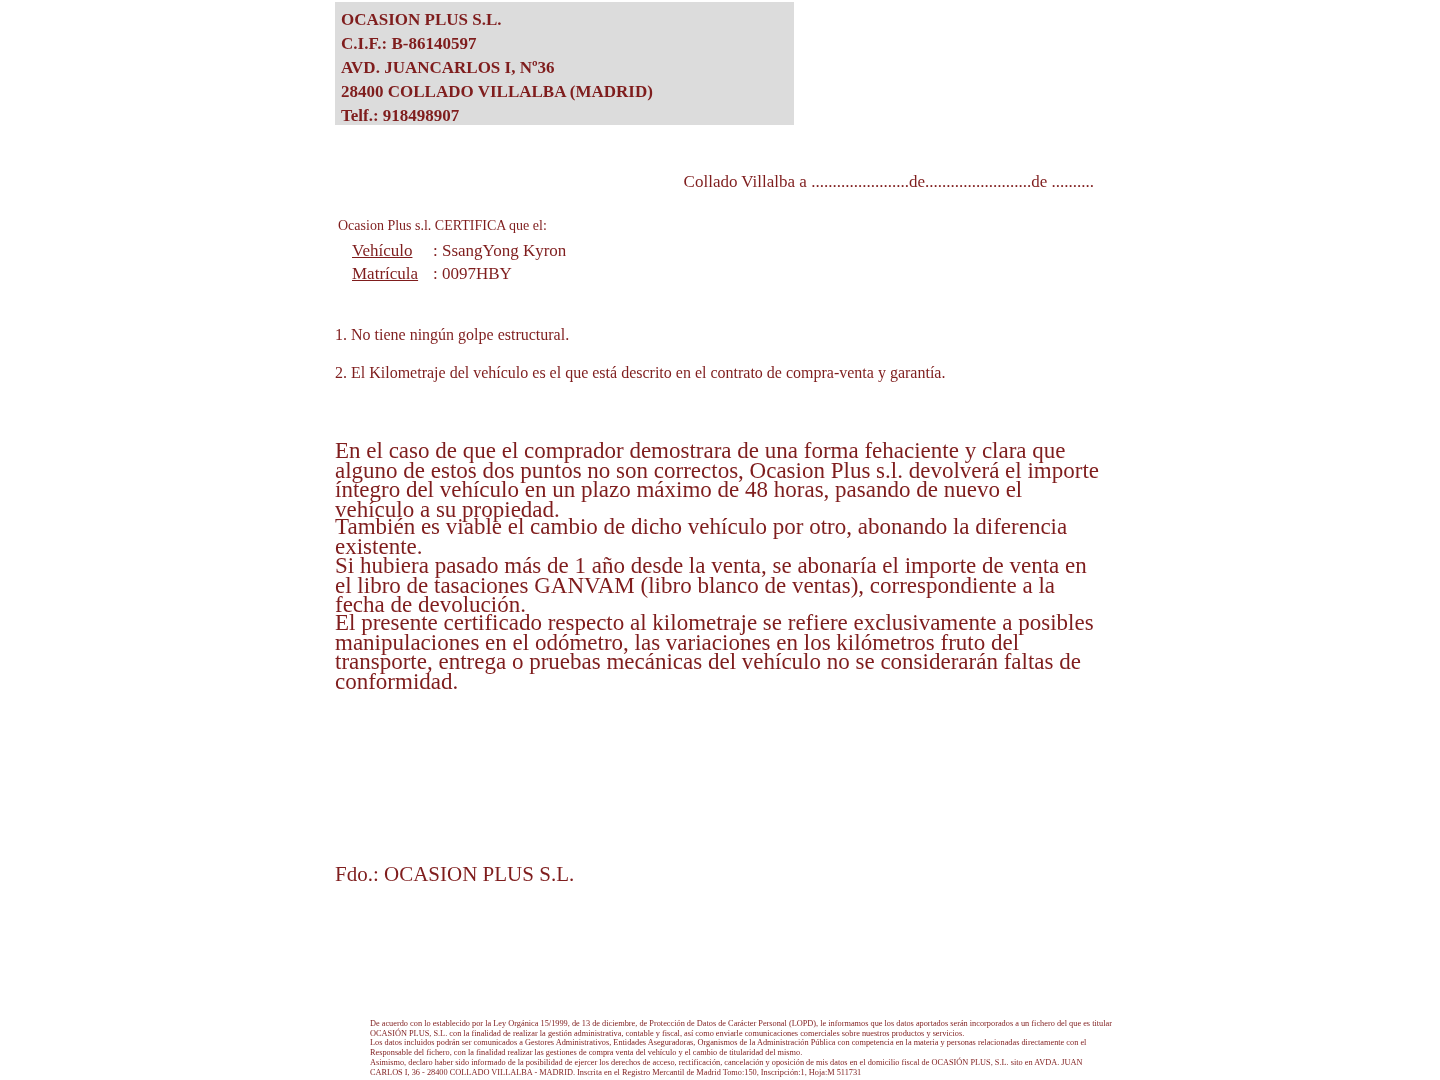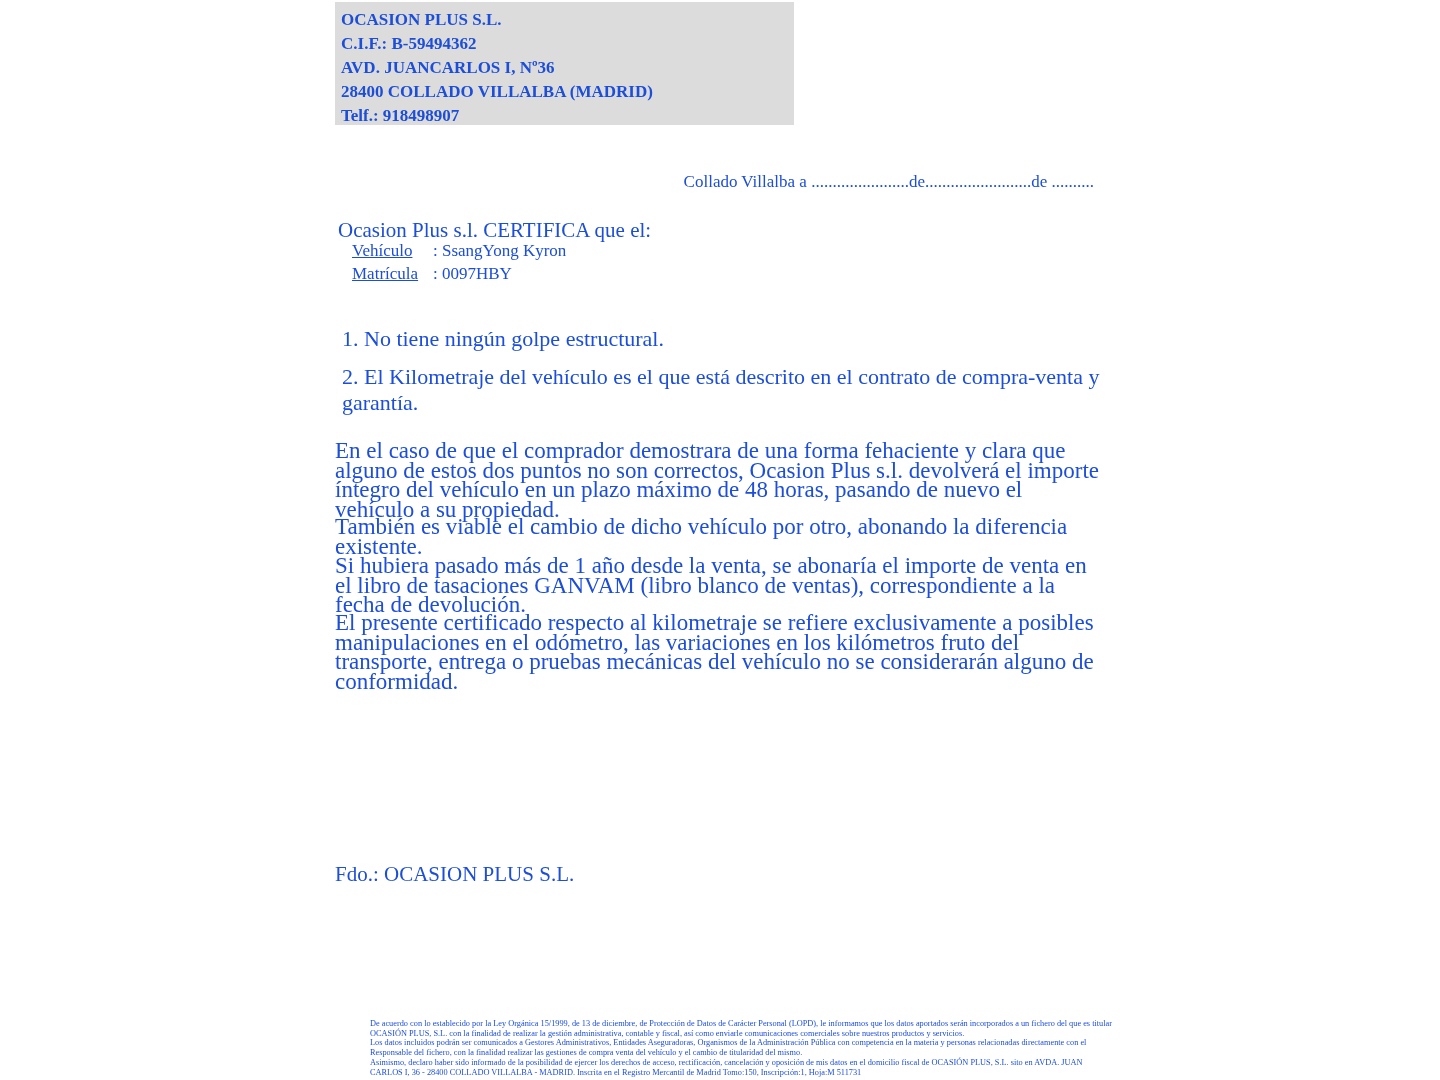--- a/index.html
+++ b/index.html
@@ -6,21 +6,21 @@
     margin: 0;
     padding: 0;
     background: #ffffff;
   }
   .page {
     position: relative;
     width: 1440px;
     height: 1080px;
     background: #ffffff;
     font-family: "Liberation Serif", serif;
-    color: #1d4ed8;
+    color: #7f1d1d;
     overflow: hidden;
   }
   .header-box {
     position: absolute;
     left: 335px;
     top: 2px;
     width: 459px;
     height: 123px;
     box-sizing: border-box;
     background: #dcdcdc;
@@ -35,41 +35,41 @@
     top: 172px;
     width: 759px;
     text-align: right;
     font-size: 17px;
     white-space: nowrap;
   }
   .cert-intro {
     position: absolute;
     left: 338px;
     top: 218px;
-    font-size: 21px;
+    font-size: 14px;
   }
   .cert-row {
     position: absolute;
     left: 352px;
     font-size: 17px;
   }
   .cert-row-vehicle { top: 241px; }
   .cert-row-plate   { top: 264px; }
   .cert-row .label {
     display: inline-block;
     width: 81px;
   }
   .cert-row .label span {
     text-decoration: underline;
   }
   .point {
     position: absolute;
-    left: 342px;
+    left: 335px;
     width: 766px;
-    font-size: 22px;
+    font-size: 16px;
   }
   .point-1 { top: 326px; }
   .point-2 { top: 364px; }
   .para {
     position: absolute;
     left: 335px;
     width: 766px;
     font-size: 23px;
     line-height: 19.5px;
   }
@@ -96,21 +96,21 @@
     padding-left: 40px;
   }
 </style>
 </head>
 <body>
 
 <div class="page">
 
   <div class="header-box">
     <div>OCASION PLUS S.L.</div>
-    <div>C.I.F.: B-59494362</div>
+    <div>C.I.F.: B-86140597</div>
     <div>AVD. JUANCARLOS I, Nº36</div>
     <div>28400 COLLADO VILLALBA (MADRID)</div>
     <div>Telf.: 918498907</div>
   </div>
 
   <div class="date-line">Collado Villalba a .......................de.........................de ..........</div>
 
   <div class="cert-intro">Ocasion Plus s.l. CERTIFICA que el:</div>
 
   <div class="cert-row cert-row-vehicle">
@@ -120,21 +120,21 @@
   <div class="cert-row cert-row-plate">
     <span class="label"><span>Matrícula</span></span><span>: 0097HBY</span>
   </div>
 
   <div class="point point-1">1. No tiene ningún golpe estructural.</div>
   <div class="point point-2">2. El Kilometraje del vehículo es el que está descrito en el contrato de compra-venta y garantía.</div>
 
   <div class="para para-1">En el caso de que el comprador demostrara de una forma fehaciente y clara que alguno de estos dos puntos no son correctos, Ocasion Plus s.l. devolverá el importe íntegro del vehículo en un plazo máximo de 48 horas, pasando de nuevo el vehículo a su propiedad.</div>
   <div class="para para-2">También es viable el cambio de dicho vehículo por otro, abonando la diferencia existente.</div>
   <div class="para para-3">Si hubiera pasado más de 1 año desde la venta, se abonaría el importe de venta en el libro de tasaciones GANVAM (libro blanco de ventas), correspondiente a la fecha de devolución.</div>
-  <div class="para para-4">El presente certificado respecto al kilometraje se refiere exclusivamente a posibles manipulaciones en el odómetro, las variaciones en los kilómetros fruto del transporte, entrega o pruebas mecánicas del vehículo no se considerarán alguno de conformidad.</div>
+  <div class="para para-4">El presente certificado respecto al kilometraje se refiere exclusivamente a posibles manipulaciones en el odómetro, las variaciones en los kilómetros fruto del transporte, entrega o pruebas mecánicas del vehículo no se considerarán faltas de conformidad.</div>
 
   <div class="signature">Fdo.: OCASION PLUS S.L.</div>
 
   <div class="footer">
     <div class="fline">De acuerdo con lo establecido por la Ley Orgánica 15/1999, de 13 de diciembre, de Protección de Datos de Carácter Personal (LOPD), le informamos que los datos aportados serán incorporados a un fichero del que es titular</div>
     <div class="fline">OCASIÓN PLUS, S.L. con la finalidad de realizar la gestión administrativa, contable y fiscal, así como enviarle comunicaciones comerciales sobre nuestros productos y servicios.</div>
     <div class="fline">Los datos incluidos podrán ser comunicados a Gestores Administrativos, Entidades Aseguradoras, Organismos de la Administración Pública con competencia en la materia y personas relacionadas directamente con el</div>
     <div class="fline">Responsable del fichero, con la finalidad realizar las gestiones de compra venta del vehículo y el cambio de titularidad del mismo.</div>
     <div class="fline">Asimismo, declaro haber sido informado de la posibilidad de ejercer los derechos de acceso, rectificación, cancelación y oposición de mis datos en el domicilio fiscal de OCASIÓN PLUS, S.L. sito en AVDA. JUAN</div>
     <div class="fline">CARLOS I, 36 - 28400 COLLADO VILLALBA - MADRID. Inscrita en el Registro Mercantil de Madrid Tomo:150, Inscripción:1, Hoja:M 511731</div>

